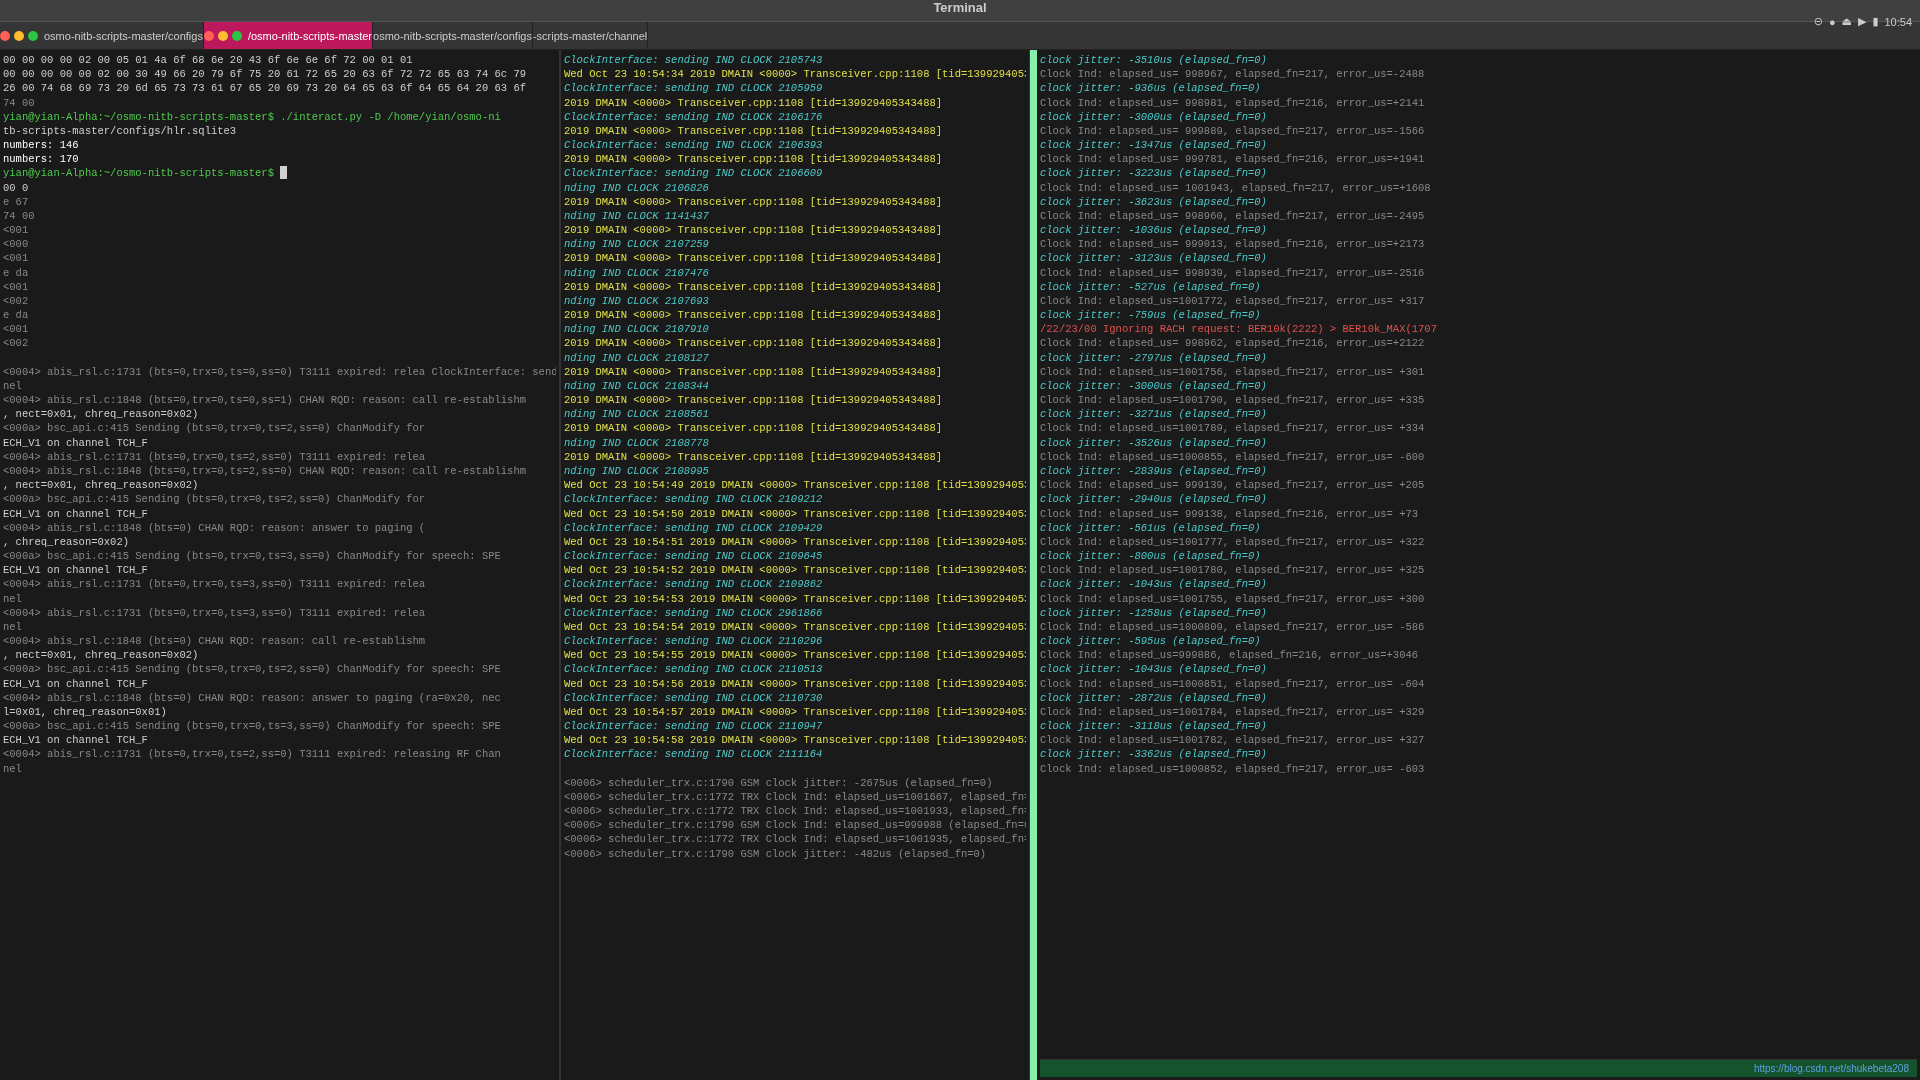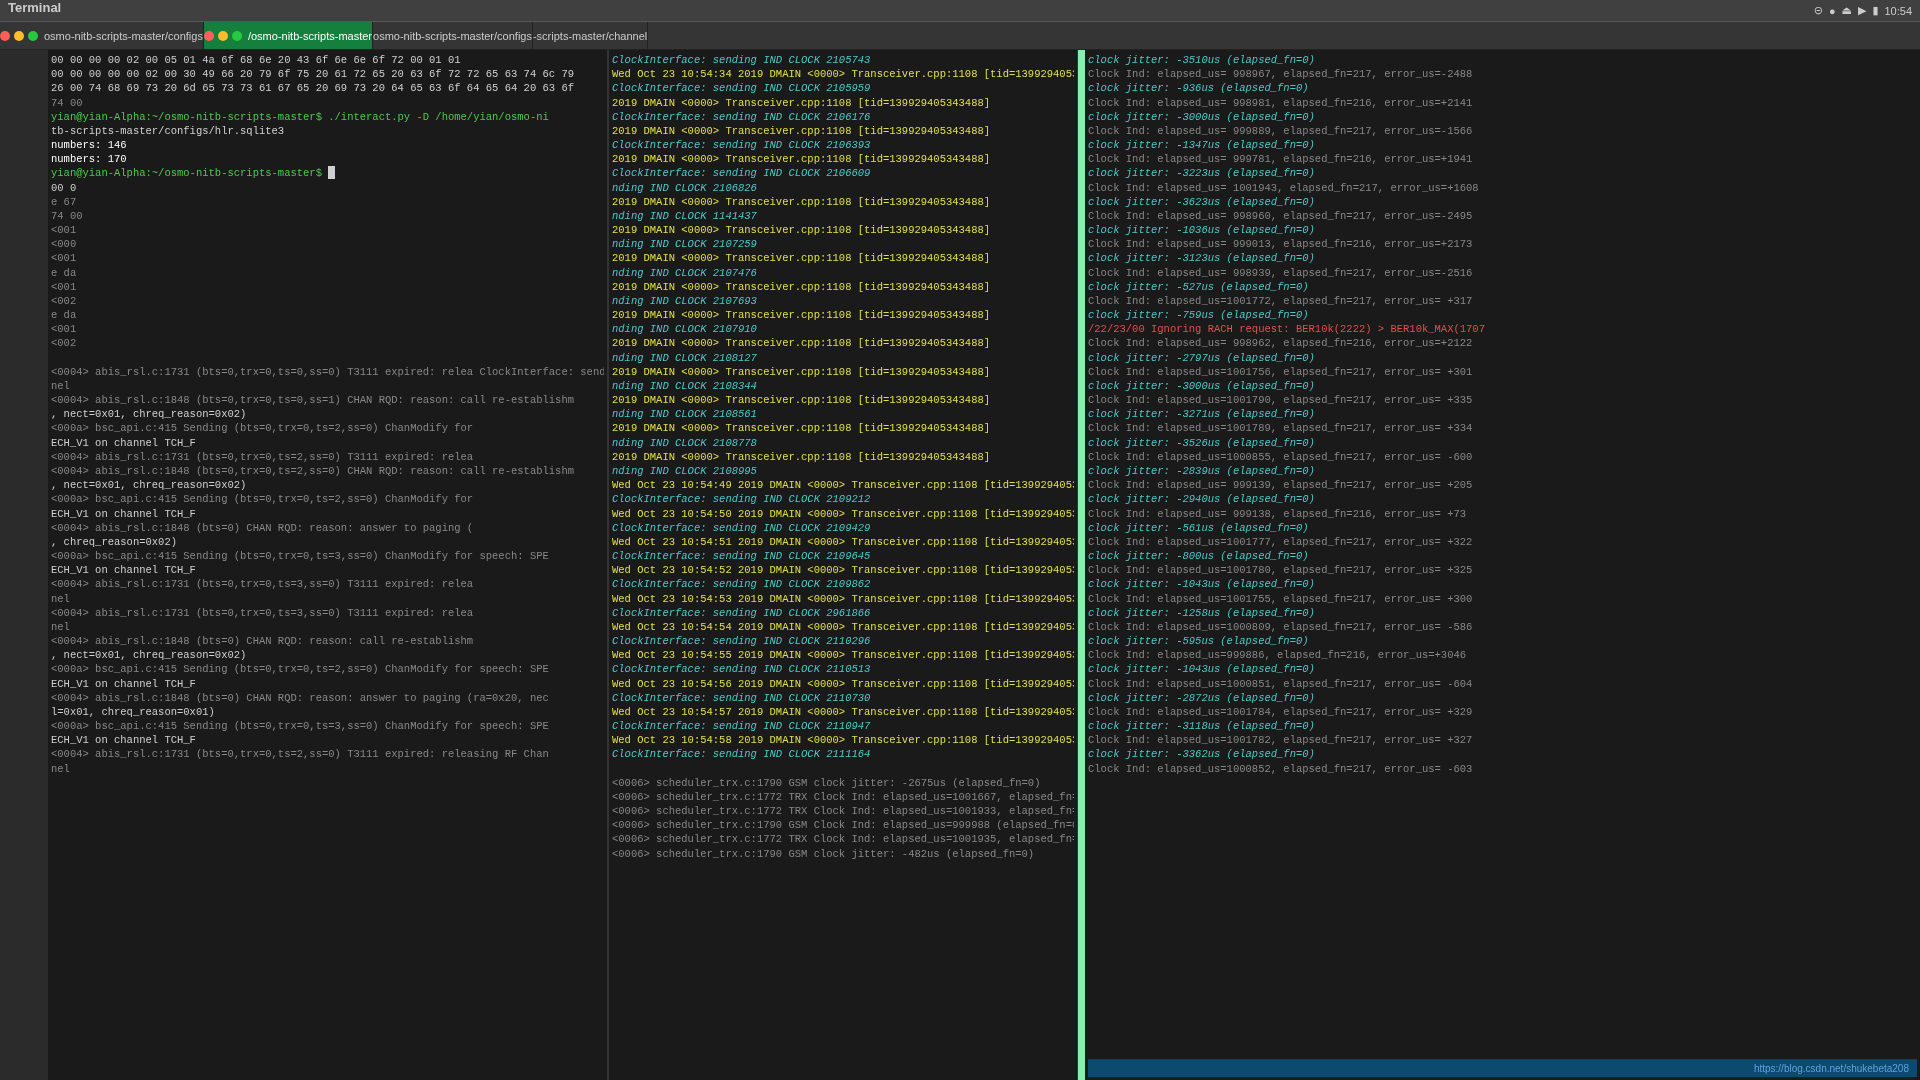--- a/index.html
+++ b/index.html
@@ -11,22 +11,24 @@
       font-size: 11px;
       color: #d0d0d0;
       overflow: hidden;
     }
 
     
     .title-bar {
       height: 22px;
       background: #404040;
       display: flex;
+      align-items: center;
       padding: 0 8px;
       border-bottom: 1px solid #555;
+      flex-direction: column;
     }
     .title-bar-text {
       color: #ccc;
       font-family: sans-serif;
       font-size: 13px;
       font-weight: bold;
     }
     .title-bar-icons {
       margin-left: auto;
       display: flex;
@@ -50,21 +52,21 @@
       align-items: center;
       padding: 0 0;
       font-family: sans-serif;
       font-size: 11px;
       color: #ccc;
       border-right: 1px solid #222;
       cursor: pointer;
       position: relative;
     }
     .tab.active {
-      background: #15803d;
+      background: #be185d;
       color: #fff;
     }
     .tab-controls {
       display: flex;
       align-items: center;
       gap: 4px;
       margin-right: 6px;
     }
     .tab-btn {
       width: 10px;
@@ -113,27 +115,27 @@
     .cursor {
       display: inline-block;
       width: 7px;
       height: 13px;
       background: #d0d0d0;
       vertical-align: text-bottom;
       animation: blink 1s step-end infinite;
     }
     @keyframes blink { 50% { opacity: 0; } }
 
-    .panel-left { flex: 0 0 560px; margin-left: 48px; }
+    .panel-left { flex: 0 0 560px; }
     .panel-mid { flex: 0 0 470px; border-left: 1px solid #333; }
     .panel-right { flex: 1; border-left: 7px solid #86efac; }
 
     .statusbar {
       height: 18px;
-      background: #0c4a6e;
+      background: #14532d;
       border-top: 1px solid #333;
       display: flex;
       align-items: center;
       justify-content: flex-end;
       padding: 0 8px;
       font-size: 10px;
       color: #888;
       font-family: sans-serif;
     }
     .statusbar a { color: #5fa0e0; text-decoration: none; }

